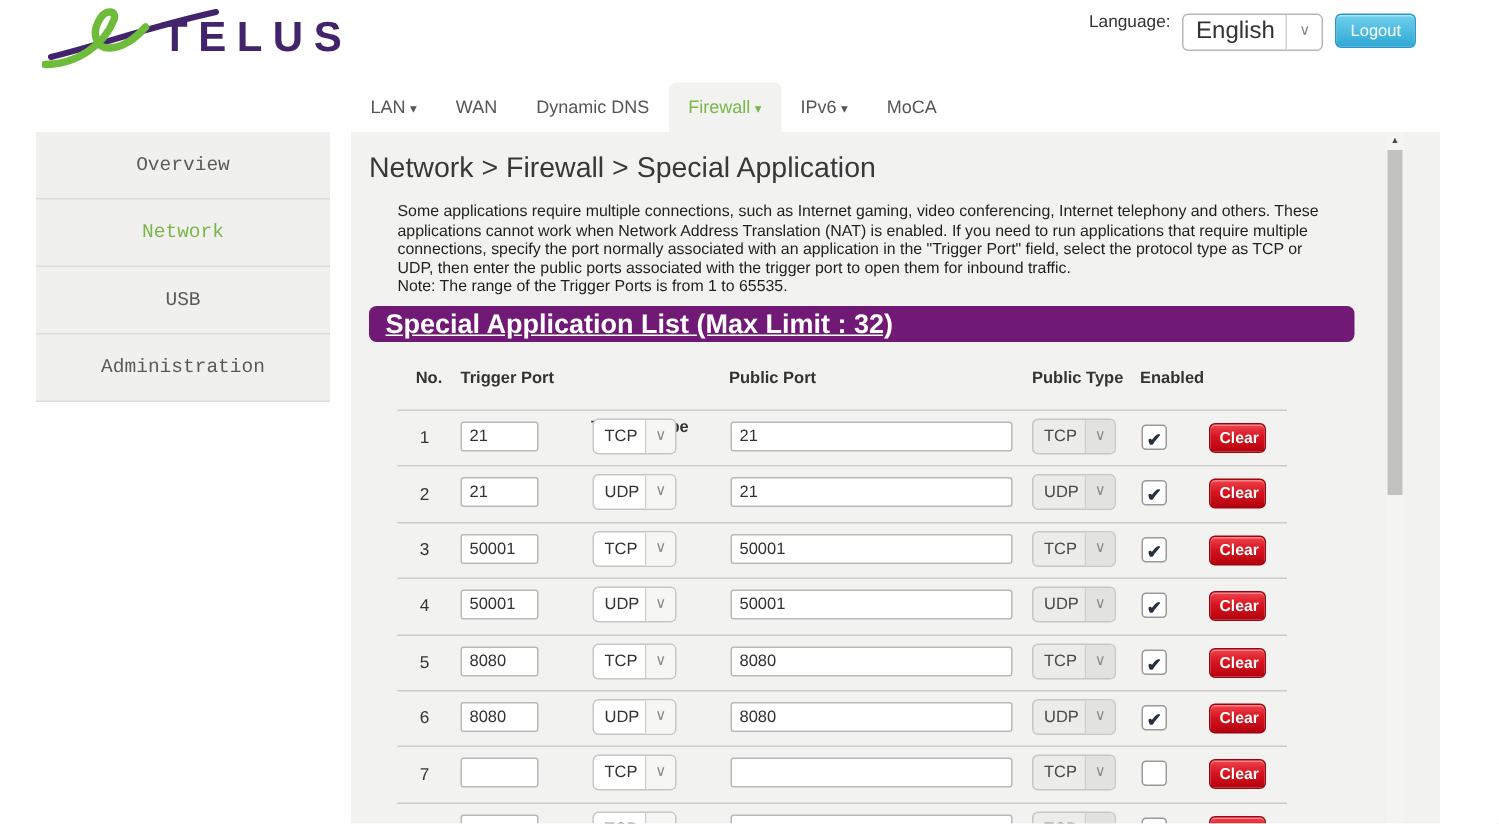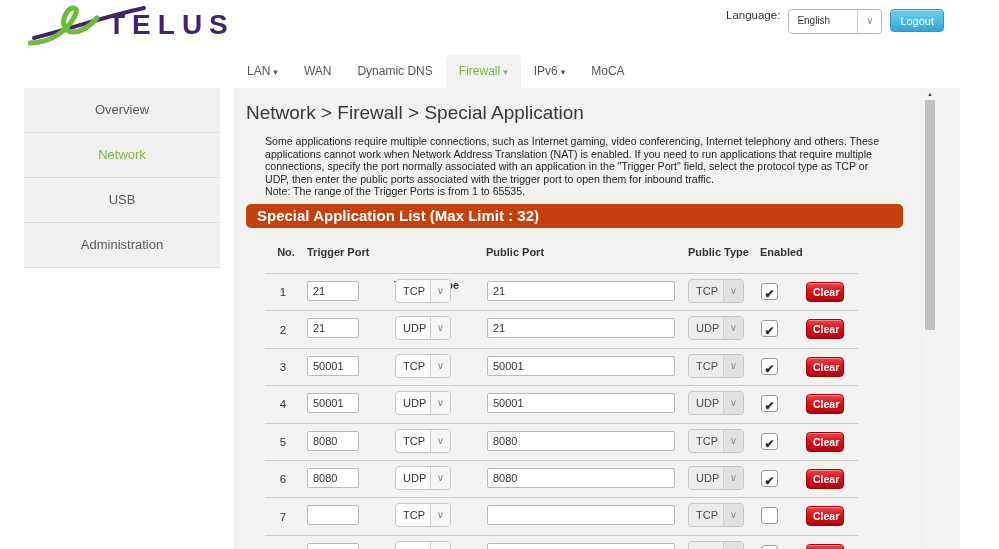--- a/index.html
+++ b/index.html
@@ -5,46 +5,46 @@
   html,body{margin:0;padding:0;background:#fff;}
   .page{position:relative;width:999px;height:549px;overflow:hidden;background:#fff;
         font-family:"Liberation Sans",sans-serif;}
 
   
   .logo{position:absolute;left:28px;top:3px;width:205px;height:44px;}
   .lang-row{position:absolute;left:726px;top:9px;display:flex;align-items:flex-start;gap:8px;}
   .lang-label{font-size:11.5px;color:#333;}
   .lang-select{display:flex;width:92px;height:23px;background:#fff;border:1px solid #b7b7b6;
                border-radius:4px;cursor:pointer;}
-  .lang-select .sel-text{flex:1;font-size:10px;color:#333;line-height:22px;padding-left:8px;}
+  .lang-select .sel-text{flex:1;font-size:16px;color:#333;line-height:22px;padding-left:8px;}
   .lang-select .sel-chev{width:23px;border-left:1px solid #cfcfce;color:#8a8a8a;font-size:10px;
                          text-align:center;line-height:22px;}
   .logout-btn{height:23px;padding:0 9px;border:1px solid #2b98c4;border-radius:4px;color:#fff;
               font-size:11px;font-family:"Liberation Sans",sans-serif;
               background:linear-gradient(#6fd0ec,#30a8d6);box-shadow:inset 0 1px 0 rgba(255,255,255,.4);cursor:pointer;}
 
   
   .tabs{position:absolute;left:234px;top:55px;height:33px;display:flex;align-items:stretch;justify-content:flex-end;}
   .tab{padding:0 13px;line-height:33px;font-size:12px;color:#555;cursor:pointer;white-space:nowrap;}
   .tab .caret{font-size:9px;margin-left:3px;color:#555;}
   .tab.active{background:#f2f2f1;border-radius:5px 5px 0 0;color:#7ab648;}
   .tab.active .caret{color:#7ab648;}
 
   
-  .sidebar{position:absolute;left:24px;top:88px;width:196px;background:#f0f0ef;}
+  .sidebar{position:absolute;left:24px;top:88px;width:196px;background:#f0f0ef;font-family:Liberation Mono, monospace;}
   .side-item{height:44px;line-height:44px;text-align:center;font-size:13px;color:#5a5a5a;
              border-bottom:1px solid #dcdcdb;cursor:pointer;}
   .side-item.active{color:#7ab648;}
 
   
   .content{position:absolute;left:234px;top:88px;width:703px;height:461px;background:#f2f2f1;padding-left:23px;}
   .crumb-title{position:absolute;left:12px;top:14px;font-size:19px;color:#383838;}
   .desc{position:absolute;left:31px;top:47px;width:616px;font-size:10.6px;line-height:12.6px;color:#1f1f1f;}
-  .panel-bar{position:absolute;left:12px;top:116px;width:646px;height:24px;background:#c2410c;
-             border-radius:5px;color:#fff;font-weight:bold;font-size:15px;line-height:24px;padding-left:11px;}
+  .panel-bar{position:absolute;left:12px;top:116px;width:646px;height:24px;background:#701a75;
+             border-radius:5px;color:#fff;font-weight:bold;font-size:18px;line-height:24px;padding-left:11px;text-decoration:underline;}
 
   .col-heads{position:absolute;left:31px;top:158px;height:14px;font-size:11px;font-weight:bold;color:#333;}
   .col-heads span{position:absolute;top:0;white-space:nowrap;text-align:center;}
   .ch-0{left:8px;width:26px;text-align:center;}
   .ch-1{left:42px;} .ch-2{left:129px;margin-top:33px;} .ch-3{left:221px;} .ch-4{left:423px;} .ch-5{left:495px;}
 
   .rows{position:absolute;left:31px;top:185px;width:593px;}
   .row{position:relative;height:36.4px;border-top:1px solid #cbcbca;}
   .row .no{position:absolute;left:6px;top:0;width:24px;height:100%;display:flex;align-items:center;
            justify-content:center;font-size:11.5px;color:#333;}

